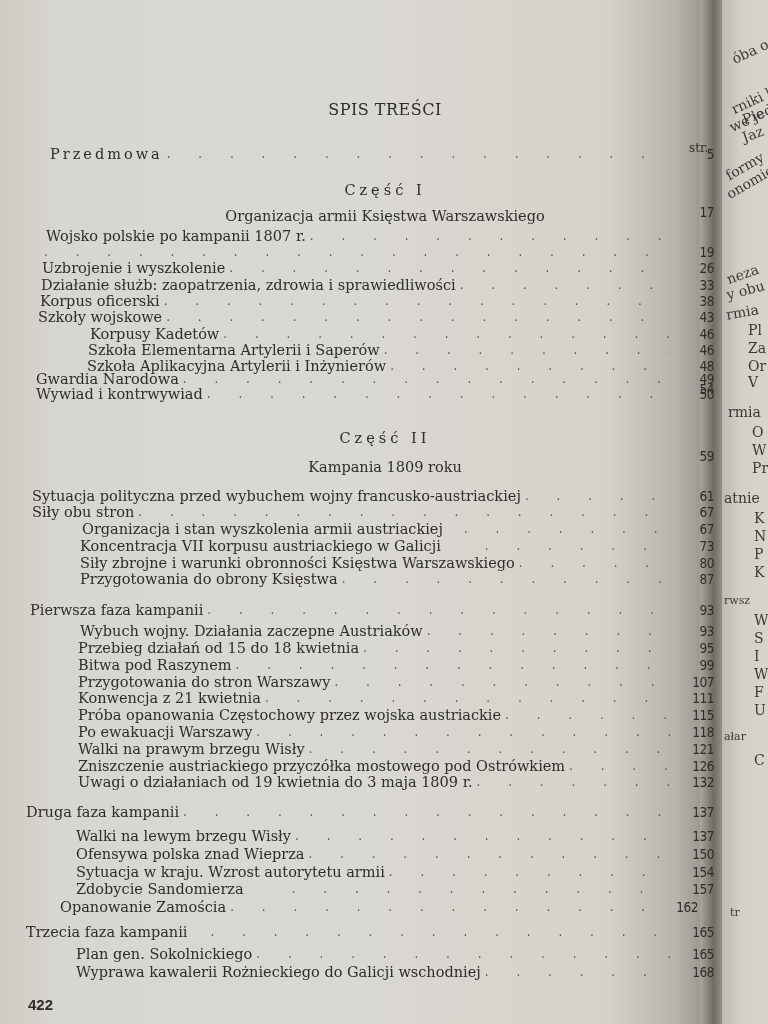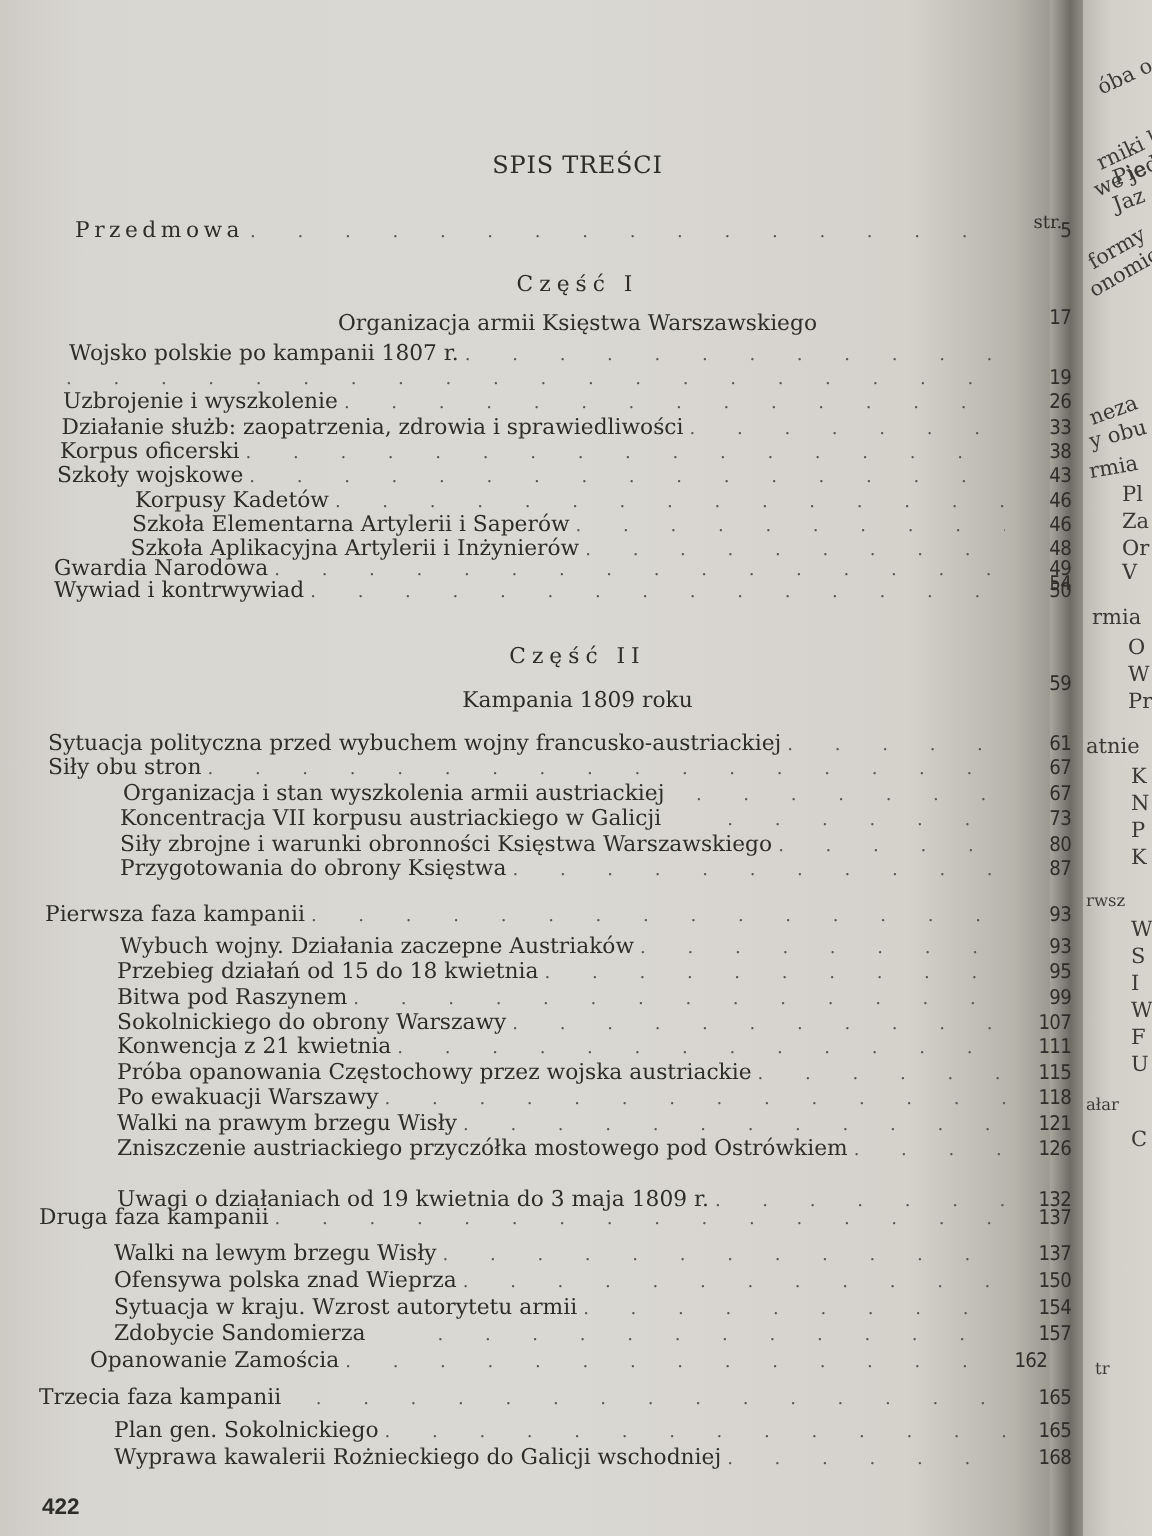--- a/index.html
+++ b/index.html
@@ -261,21 +261,21 @@
   <span class="label">Przebieg działań od 15 do 18 kwietnia</span>
   <span class="leader">. . . . . . . . . . . . . . . . . . . . . . . . . . . . . . . . . . . . . . . . . . . . . . . . . . . . . . . . .</span>
   <span class="page-num">95</span>
 </div>
 <div class="row" style="left:78px;top:657px;width:592px;">
   <span class="label">Bitwa pod Raszynem</span>
   <span class="leader">. . . . . . . . . . . . . . . . . . . . . . . . . . . . . . . . . . . . . . . . . . . . . . . . . . . . . . . . .</span>
   <span class="page-num">99</span>
 </div>
 <div class="row" style="left:78px;top:674px;width:592px;">
-  <span class="label">Sokolnickiego do obrony Warszawy</span>
+  <span class="label">Przygotowania do stron Warszawy</span>
   <span class="leader">. . . . . . . . . . . . . . . . . . . . . . . . . . . . . . . . . . . . . . . . . . . . . . . . . . . . . . . . .</span>
   <span class="page-num">107</span>
 </div>
 <div class="row" style="left:78px;top:690px;width:592px;">
   <span class="label">Konwencja z 21 kwietnia</span>
   <span class="leader">. . . . . . . . . . . . . . . . . . . . . . . . . . . . . . . . . . . . . . . . . . . . . . . . . . . . . . . . .</span>
   <span class="page-num">111</span>
 </div>
 <div class="row" style="left:78px;top:707px;width:592px;">
   <span class="label">Próba opanowania Częstochowy przez wojska austriackie</span>
@@ -290,21 +290,21 @@
 <div class="row" style="left:78px;top:741px;width:592px;">
   <span class="label">Walki na prawym brzegu Wisły</span>
   <span class="leader">. . . . . . . . . . . . . . . . . . . . . . . . . . . . . . . . . . . . . . . . . . . . . . . . . . . . . . . . .</span>
   <span class="page-num">121</span>
 </div>
 <div class="row" style="left:78px;top:758px;width:592px;">
   <span class="label">Zniszczenie austriackiego przyczółka mostowego pod Ostrówkiem</span>
   <span class="leader">. . . . . . . . . . . . . . . . . . . . . . . . . . . . . . . . . . . . . . . . . . . . . . . . . . . . . . . . .</span>
   <span class="page-num">126</span>
 </div>
-<div class="row" style="left:78px;top:774px;width:592px;margin-top:18px;">
+<div class="row" style="left:78px;top:774px;width:592px;">
   <span class="label">Uwagi o działaniach od 19 kwietnia do 3 maja 1809 r.</span>
   <span class="leader">. . . . . . . . . . . . . . . . . . . . . . . . . . . . . . . . . . . . . . . . . . . . . . . . . . . . . . . . .</span>
   <span class="page-num">132</span>
 </div>
 
 <div class="row" style="left:26px;top:804px;width:644px;">
   <span class="label">Druga faza kampanii</span>
   <span class="leader">. . . . . . . . . . . . . . . . . . . . . . . . . . . . . . . . . . . . . . . . . . . . . . . . . . . . . . . . .</span>
   <span class="page-num">137</span>
 </div>

